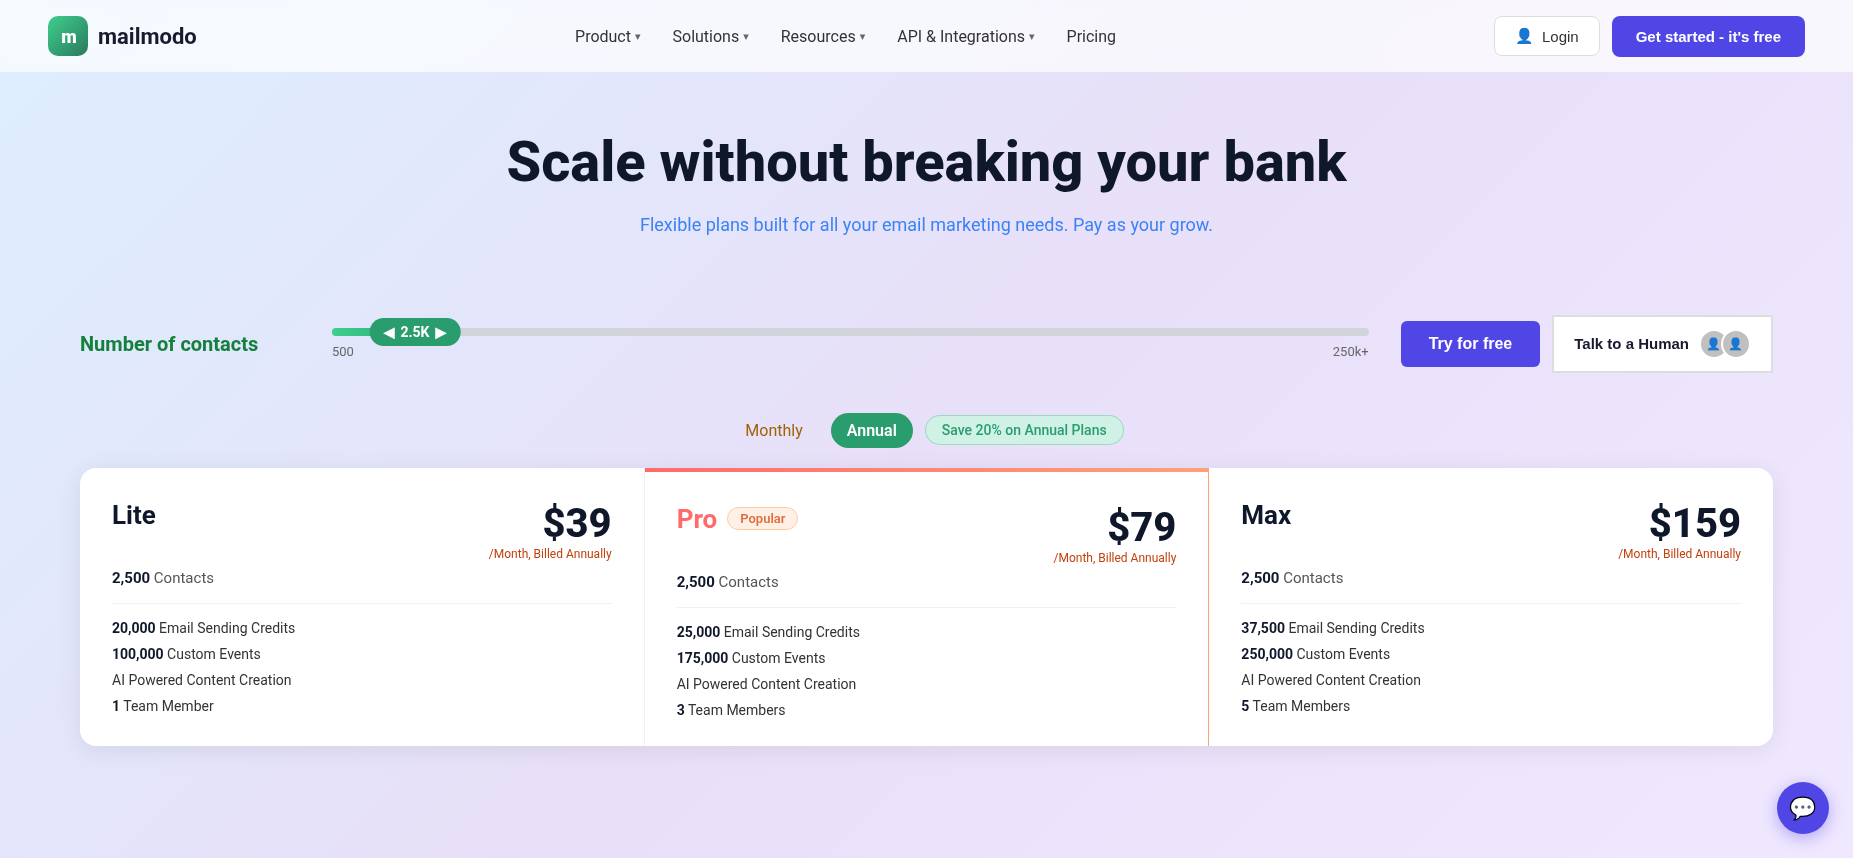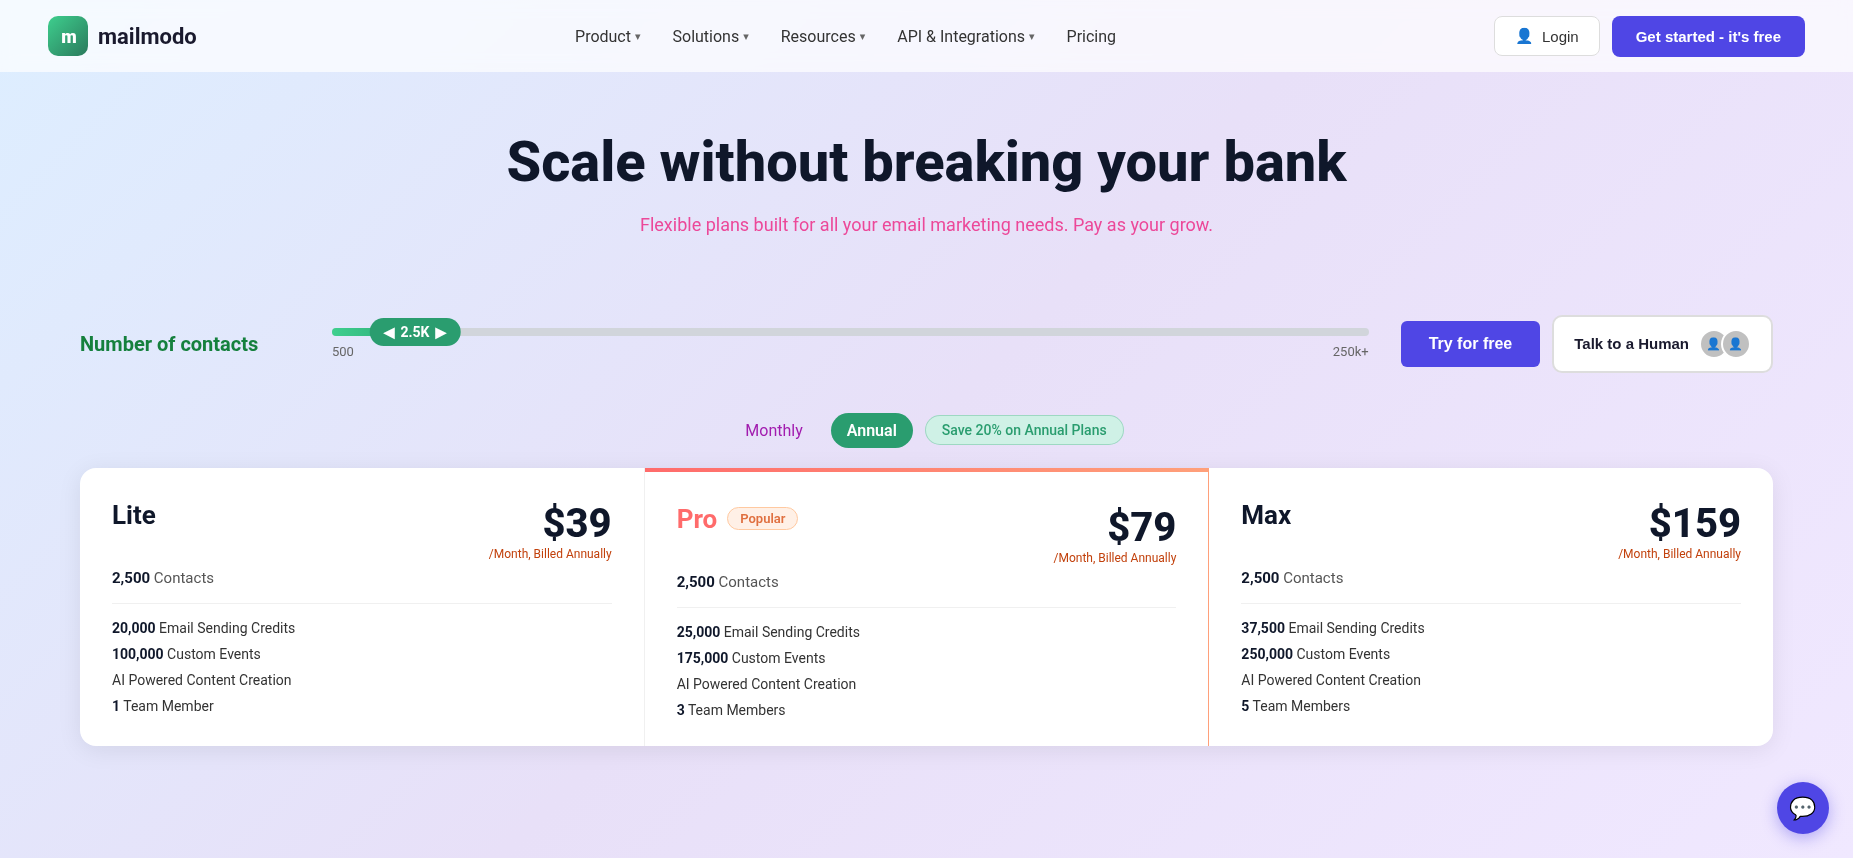--- a/index.html
+++ b/index.html
@@ -92,21 +92,21 @@
     }
     .hero-title {
       font-size: 56px;
       font-weight: 800;
       color: #0f172a;
       line-height: 1.1;
       margin-bottom: 20px;
     }
     .hero-subtitle {
       font-size: 18px;
-      color: #ec4899;
+      color: #3b82f6;
       margin-bottom: 0;
     }
 
     
     .contacts-section {
       display: flex;
       align-items: center;
       gap: 32px;
       padding: 24px 80px;
       margin-top: 16px;
@@ -174,21 +174,21 @@
       font-size: 16px;
       font-weight: 600;
       cursor: pointer;
       white-space: nowrap;
     }
     .talk-human-btn {
       padding: 12px 20px;
       background: white;
       color: #1a1a2e;
       border: 2px solid #ddd;
-      border-radius: 10px;
+      border-radius: 0;
       font-size: 15px;
       font-weight: 600;
       cursor: pointer;
       display: flex;
       align-items: center;
       gap: 10px;
       white-space: nowrap;
     }
     .avatars {
       display: flex;
@@ -212,21 +212,21 @@
     .billing-toggle {
       display: flex;
       align-items: center;
       justify-content: center;
       gap: 12px;
       margin: 16px 0 0 0;
       padding: 0 80px;
     }
     .toggle-option {
       font-size: 16px;
-      color: #a21caf;
+      color: #a16207;
       cursor: pointer;
       padding: 8px 16px;
       border-radius: 20px;
     }
     .toggle-option.active {
       background: #2a9d6f;
       color: white;
       font-weight: 600;
     }
     .save-badge {

